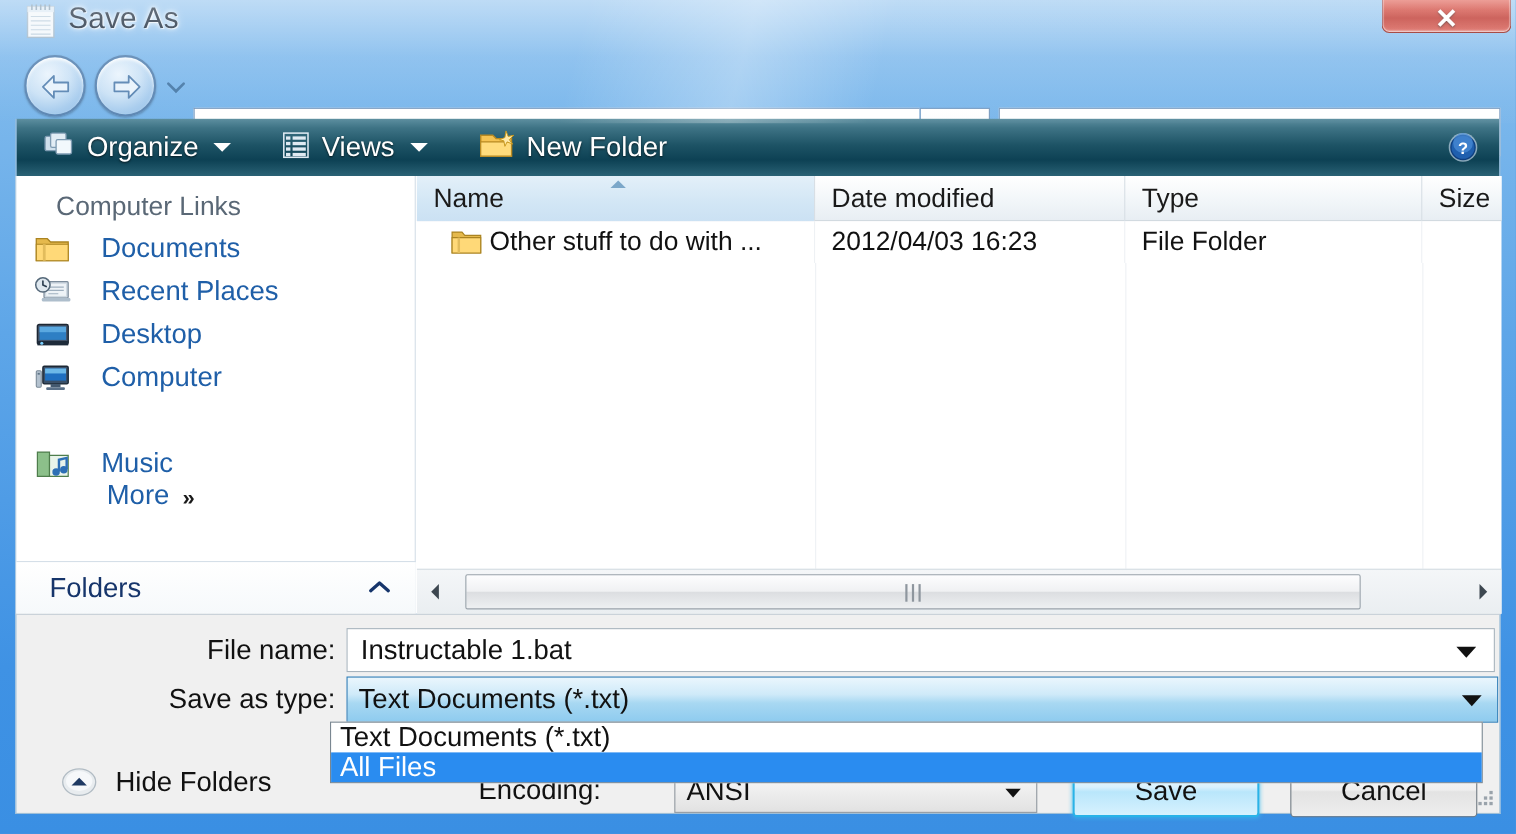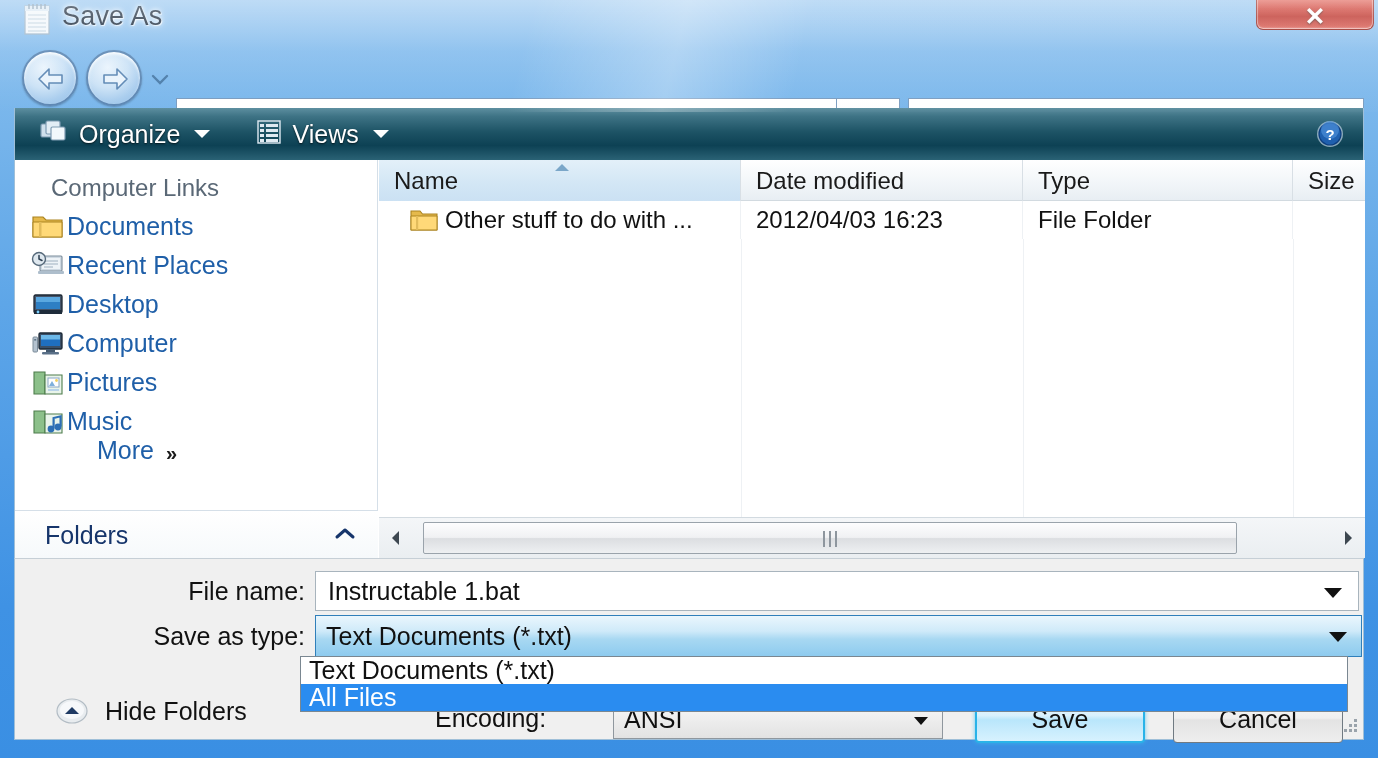--- a/index.html
+++ b/index.html
@@ -196,21 +196,21 @@
     font-size: 24px; color: #5a6876;
   }
   .fav-item {
     position: absolute; left: 16px;
     width: 340px; height: 39px;
     display: flex; align-items: center;
     cursor: pointer;
   }
   .fav-icon { width: 34px; height: 30px; position: relative; flex: none; }
   .fav-label {
-    margin-left: 2px;
+    margin-left: 27px;
     font-size: 25px; color: #1f5fa8;
     white-space: nowrap;
   }
   #fav-more {
     position: absolute; left: 82px; top: 276px;
     display: flex; align-items: flex-end; cursor: pointer;
   }
   #fav-more .fav-label { margin-left: 0; }
   #fav-more .chev {
     margin-left: 12px; font-size: 20px; font-weight: bold; color: #1a1a1a;
@@ -572,20 +572,30 @@
             <rect x="4" y="16" width="4" height="3"></rect>
               <rect x="10" y="16" width="12" height="3"></rect>
             <rect x="4" y="21" width="4" height="3"></rect>
               <rect x="10" y="21" width="12" height="3"></rect>
           </g>
         </svg>
       </span>
       <span class="tb-label">Views</span>
       <span class="tb-caret"></span>
     </div>
+    <div class="tb-item" style="margin-left:34px">
+      <span>
+        <svg width="34" height="30" viewBox="0 0 34 30">
+          <path d="M2 6 L13 6 L16 9 L30 9 L30 25 L2 25 Z" fill="#f5c352" stroke="#b88a23" stroke-width="1.3"></path>
+          <path d="M2 12 L30 12 L30 25 L2 25 Z" fill="#ffdc7d" stroke="#b88a23" stroke-width="1.1"></path>
+          <path d="M25 2 L27 7 L32 6 L28 10 L31 14 L26 12 L24 16 L23 11 L19 10 L24 8 Z" fill="#ffe9a8" stroke="#c8991f" stroke-width="0.9"></path>
+        </svg>
+      </span>
+      <span class="tb-label">New Folder</span>
+    </div>
     <div id="help-button">
       <span>
         <svg width="30" height="30" viewBox="0 0 30 30">
           <circle cx="15" cy="15" r="13" fill="#c9dced" opacity="0.65"></circle>
           <circle cx="15" cy="15" r="11" fill="#1f5fae" stroke="#0e3f80" stroke-width="1.2"></circle>
           <circle cx="15" cy="11" r="9" fill="#4b8ed8" opacity="0.7"></circle>
           <text x="15" y="21" font-size="15" font-weight="bold" fill="#ffffff" text-anchor="middle" font-family="Liberation Sans, sans-serif">?</text>
         </svg>
       </span>
     </div>
@@ -646,33 +656,20 @@
             <rect x="10" y="6" width="19" height="4.5" fill="#6cb8e8"></rect>
             <rect x="15" y="20" width="9" height="3" fill="#44596f"></rect>
             <rect x="11" y="23" width="17" height="2.6" rx="1" fill="#5a7088"></rect>
             <rect x="2" y="8" width="4.5" height="15" rx="1" fill="#b4c2cf" stroke="#7b8b99" stroke-width="1"></rect>
             <rect x="3.2" y="10" width="2" height="1.6" fill="#5f7486"></rect>
           </svg>
         </span>
         <span class="fav-label">Computer</span>
       </div>
 
-      <div class="fav-item" style="top:203px">
-        <span class="fav-icon">
-          <svg width="34" height="30" viewBox="0 0 34 30">
-            <path d="M3 4 L14 4 L14 26 L3 26 Z" fill="#8cc08a" stroke="#4e7d4c" stroke-width="1.1"></path>
-            <path d="M14 7 L31 7 L31 26 L14 26 Z" fill="#e9f4ea" stroke="#4e7d4c" stroke-width="1.1"></path>
-            <rect x="17" y="10" width="11" height="9" fill="#ffffff" stroke="#89a6c4" stroke-width="1"></rect>
-            <path d="M18 18 L21 13 L24 18 Z" fill="#7fb0dc"></path>
-            <circle cx="25.5" cy="12.5" r="1.4" fill="#f3d05a"></circle>
-            <rect x="17" y="21" width="11" height="2" fill="#b9d4ea"></rect>
-          </svg>
-        </span>
-        <span class="fav-label">Pictures</span>
-      </div>
 
       <div class="fav-item" style="top:242px">
         <span class="fav-icon">
           <svg width="34" height="30" viewBox="0 0 34 30">
             <path d="M3 4 L14 4 L14 26 L3 26 Z" fill="#8cc08a" stroke="#4e7d4c" stroke-width="1.1"></path>
             <path d="M14 7 L31 7 L31 26 L14 26 Z" fill="#e9f4ea" stroke="#4e7d4c" stroke-width="1.1"></path>
             <circle cx="20" cy="22" r="3.4" fill="#2d6fb5"></circle>
             <circle cx="27" cy="20" r="3.4" fill="#2d6fb5"></circle>
             <path d="M22.6 21.6 L22.6 11 L29.6 9.3 L29.6 19.6" fill="none" stroke="#2d6fb5" stroke-width="2.2"></path>
           </svg>

